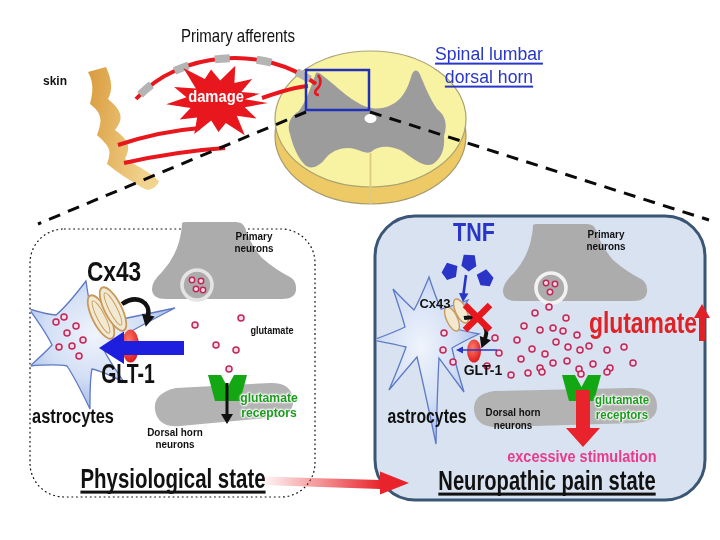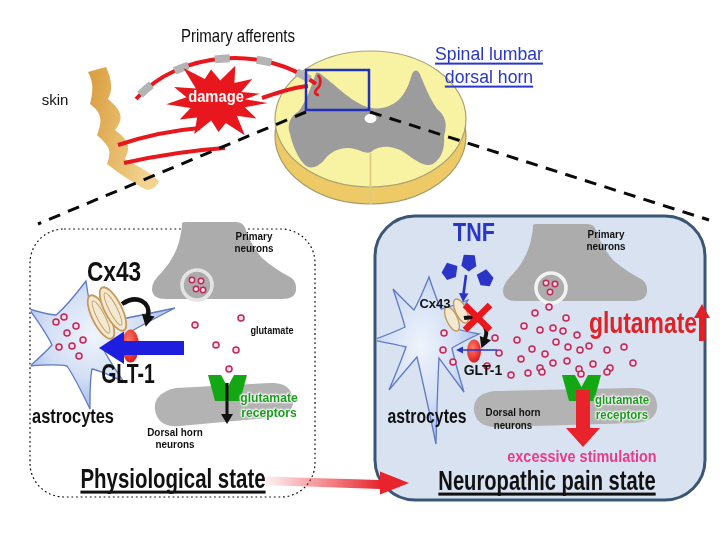--- a/index.html
+++ b/index.html
@@ -228,21 +228,21 @@
   <polygon fill="#E8232B" points="576,390 590,390 590,428 600,428 583,447 566,428 576,428"></polygon>
 
   <g fill="var(--redtext)">
     <rect x="699" y="316" width="6" height="25"></rect>
     <polygon points="694,318 710,318 702,304"></polygon>
   </g>
 
   <polygon fill="url(#gFade)" points="263,476.5 380,480 380,471.5 409,483 380,494.5 380,489 263,485"></polygon>
 </svg>
 
-  <div class="label" style="left:55px;top:100px;font-size:15px;">skin</div>
+  <div class="label" style="left:55px;top:82px;font-size:12px;font-weight:bold;">skin</div>
   <div class="label" style="left:238px;top:36px;font-size:19px;--sx:0.79;">Primary afferents</div>
   <div class="label b" style="left:216px;top:97px;font-size:16px;--sx:0.92;color:#fff;">damage</div>
   <div class="label u" style="left:489px;top:66px;font-size:18px;line-height:1.3;--sx:0.98;color:var(--bluetext);text-decoration-thickness:1.5px;">Spinal lumbar
 dorsal horn</div>
 
   <div class="label b" style="left:114px;top:272px;font-size:28px;--sx:0.81;">Cx43</div>
   <div class="label b" style="left:128px;top:375px;font-size:27px;--sx:0.72;">GLT-1</div>
   <div class="label b" style="left:73px;top:416px;font-size:21px;--sx:0.78;">astrocytes</div>
   <div class="label b" style="left:272px;top:330px;font-size:11px;--sx:0.83;">glutamate</div>
   <div class="label b" style="left:254px;top:242px;font-size:11px;--sx:0.9;">Primary

